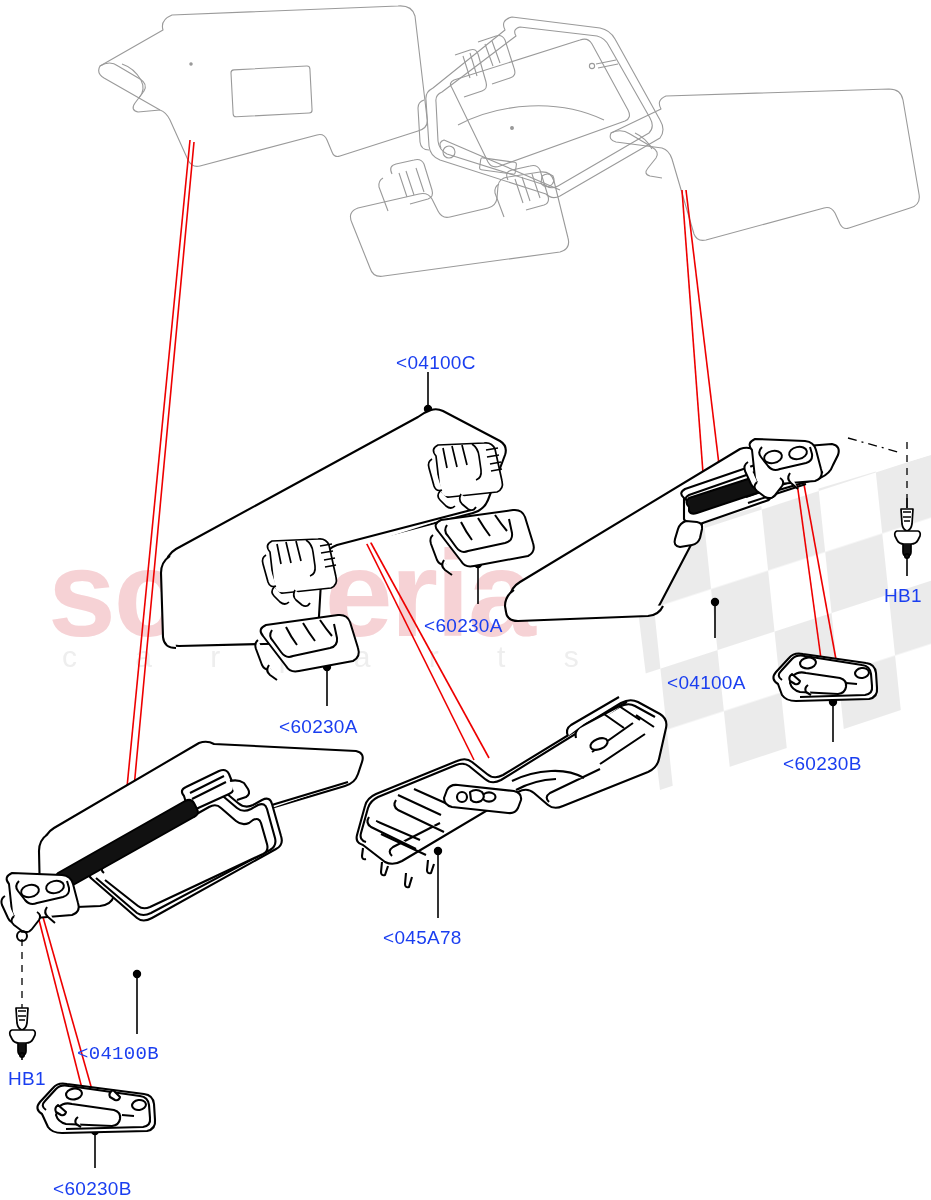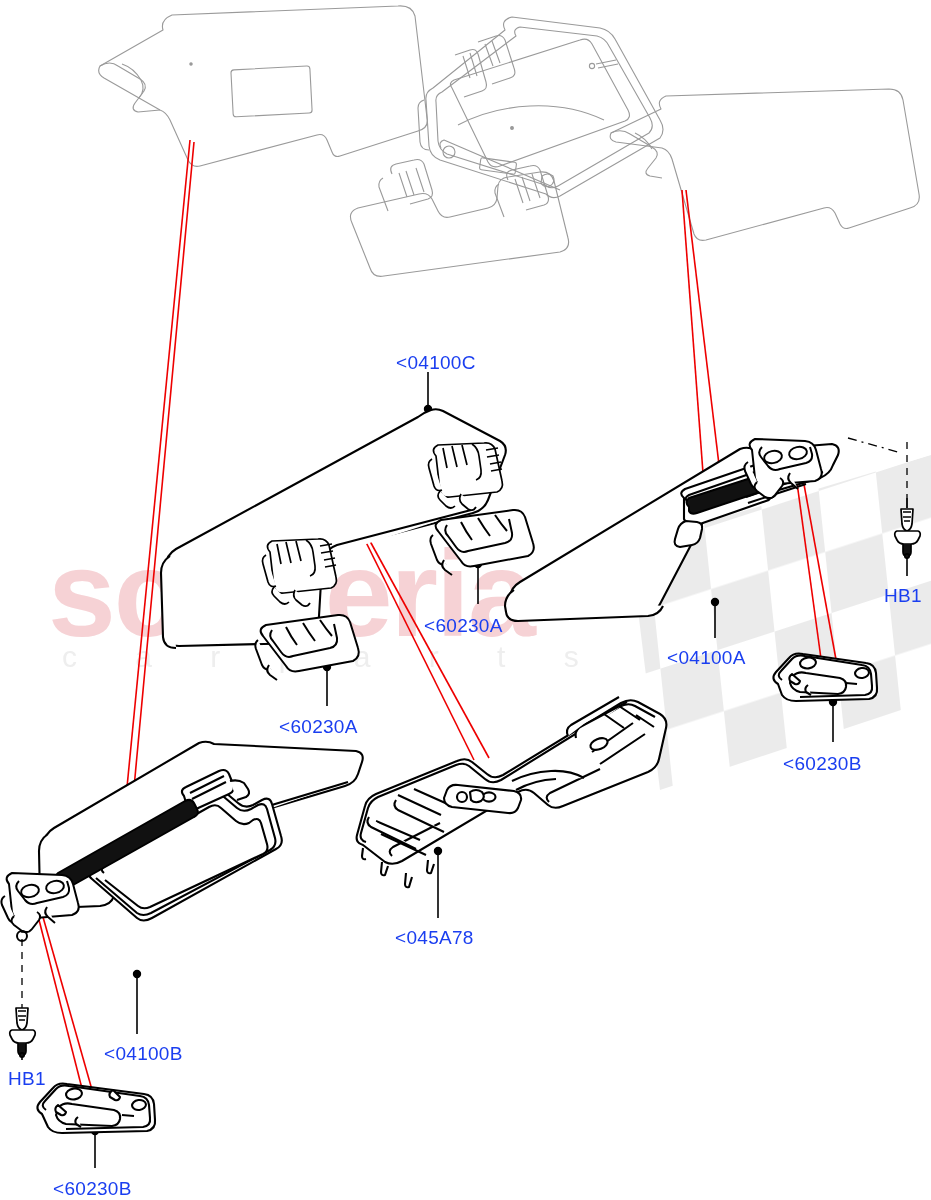--- a/index.html
+++ b/index.html
@@ -430,21 +430,21 @@
       <path d="M78,1117 Q74,1120 76,1124 L81,1127"></path>
       <path d="M122,1115 L134,1116"></path>
       <path d="M113,1090 Q108,1093 110,1097 L115,1100 Q119,1101 120,1097 Z"></path>
     </g>
 
   </svg>
 
   <div class="lbl" style="left:396px;top:352px;">&lt;04100C</div>
   <div class="lbl" style="left:424px;top:615px;">&lt;60230A</div>
   <div class="lbl" style="left:279px;top:716px;">&lt;60230A</div>
-  <div class="lbl" style="left:667px;top:647px;">&lt;04100A</div>
+  <div class="lbl" style="left:667px;top:672px;">&lt;04100A</div>
   <div class="lbl" style="left:783px;top:753px;">&lt;60230B</div>
   <div class="lbl bold" style="left:884px;top:585px;">HB1</div>
-  <div class="lbl" style="left:395px;top:927px;">&lt;045A78</div>
-  <div class="lbl" style="left:104px;top:1043px;">&lt;04100B</div>
+  <div class="lbl" style="left:383px;top:927px;">&lt;045A78</div>
+  <div class="lbl" style="left:77px;top:1043px;font-family:Liberation Mono, monospace;">&lt;04100B</div>
   <div class="lbl bold" style="left:8px;top:1068px;">HB1</div>
   <div class="lbl" style="left:53px;top:1178px;">&lt;60230B</div>
 
 </div>
 
 </body></html>

